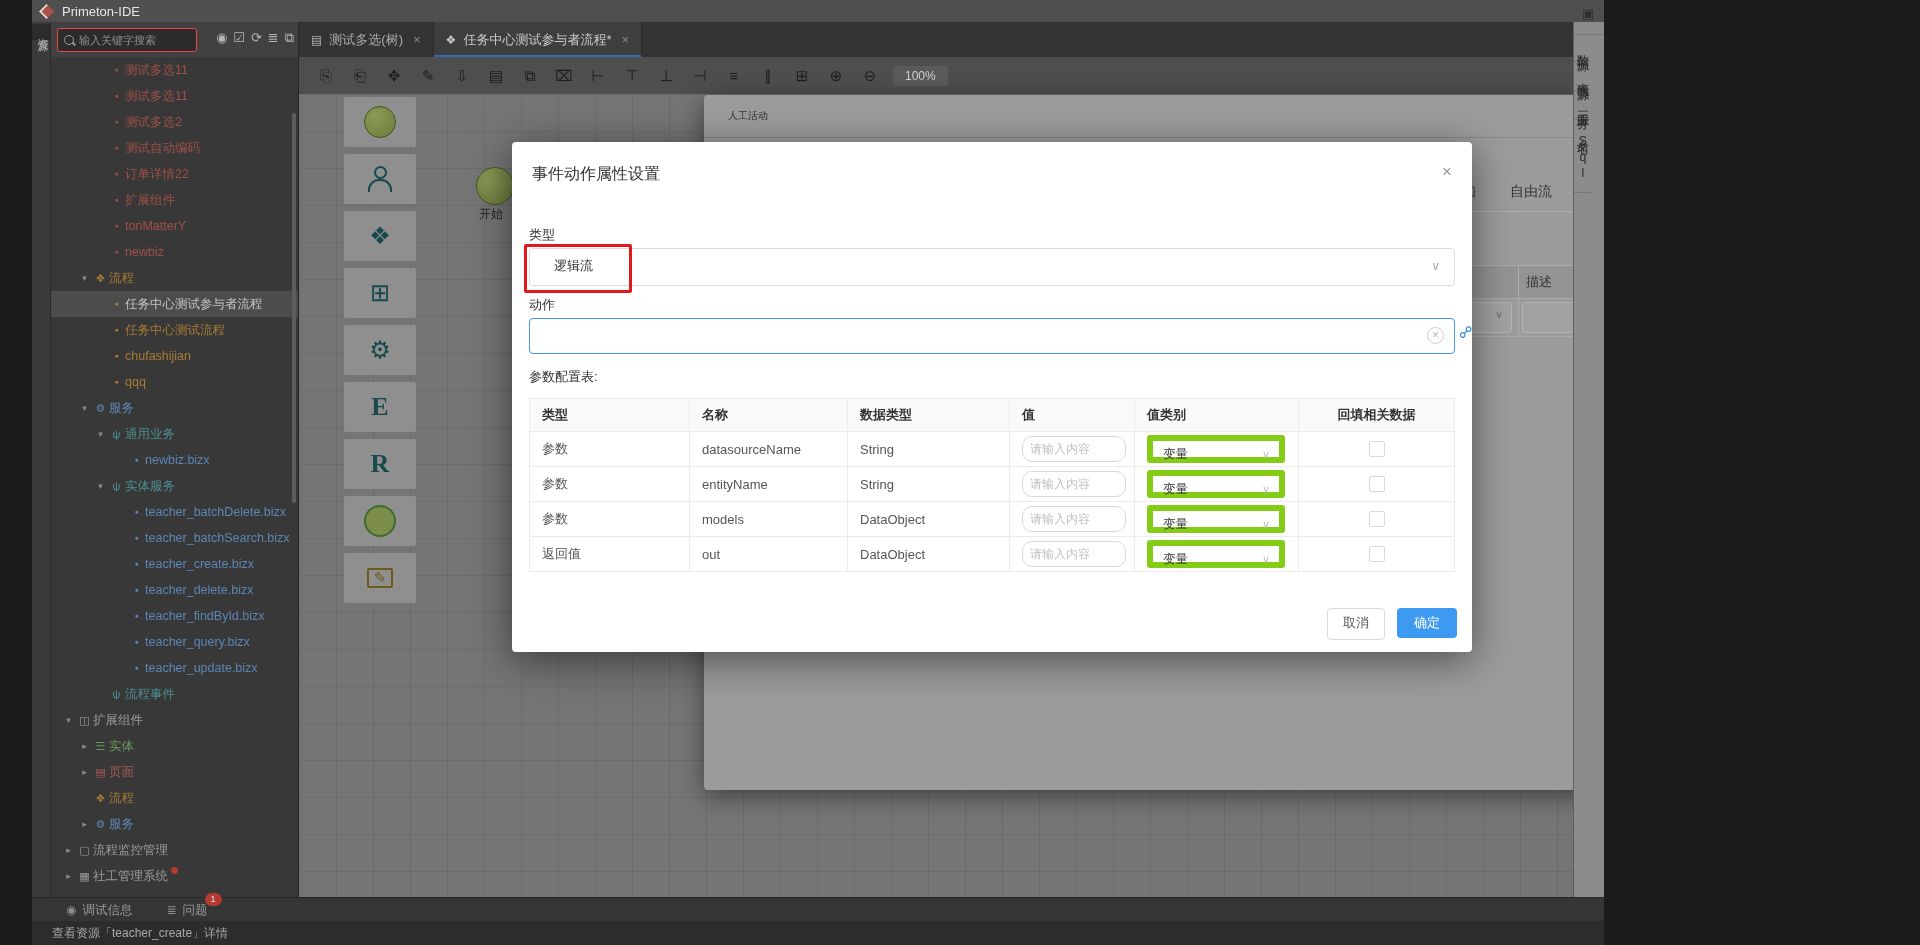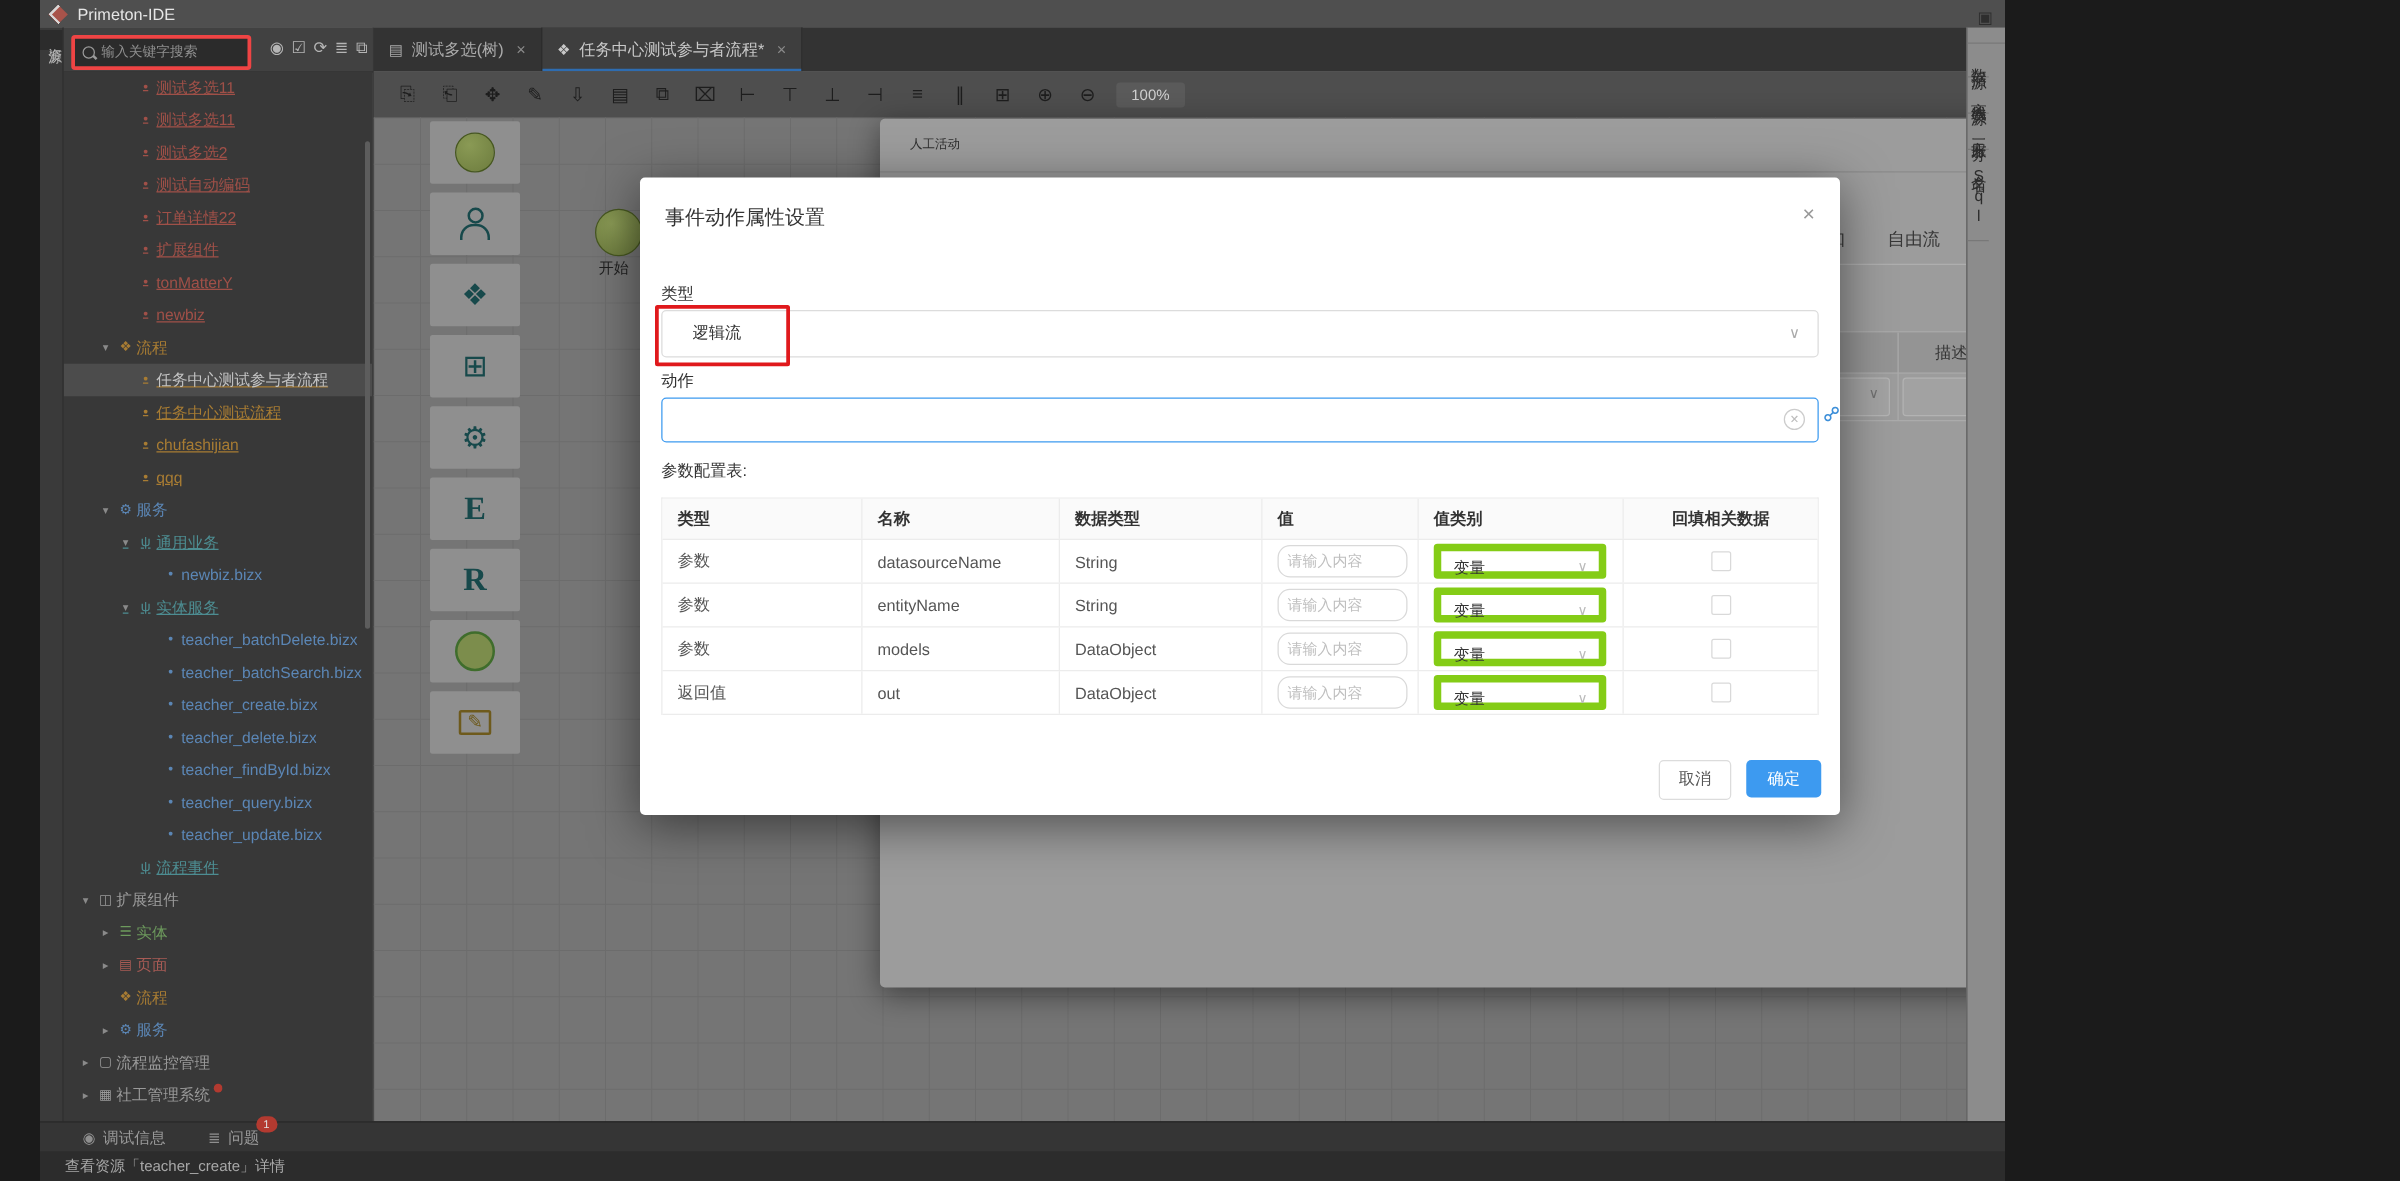--- a/index.html
+++ b/index.html
@@ -13,35 +13,35 @@
   #titlebar-right{position:absolute;right:8px;top:0;height:22px;display:flex;gap:10px;align-items:center;color:#cfcfcf;}
   #titlebar-right span{font-size:13px;cursor:pointer;}
 
   
   #left-rail{position:absolute;left:0;top:22px;width:18px;height:875px;background:#3a3a3a;border-right:1px solid #2a2a2a;}
   #rail-res{position:absolute;left:0;top:2px;width:18px;padding:6px 0;background:#2c2c2c;color:#b9b9b9;font-size:11px;text-align:center;}
   .v{writing-mode:vertical-rl;text-orientation:upright;letter-spacing:2px;}
 
   
   #explorer-top{position:absolute;left:19px;top:22px;width:247px;height:35px;background:#414141;border-bottom:1px solid #2e2e2e;}
-  #search-box{position:absolute;left:6px;top:6px;width:138px;height:22px;background:#2b2b2b;border:3px solid #ef4444;border-radius:3px;display:flex;align-items:center;}
+  #search-box{position:absolute;left:6px;top:6px;width:138px;height:22px;background:#2b2b2b;border:1px solid #ef4444;border-radius:3px;display:flex;align-items:center;}
   #search-glass{width:8px;height:8px;border:1.5px solid #9a9a9a;border-radius:50%;margin:0 3px 0 6px;position:relative;flex:none;}
   #search-glass::after{content:'';position:absolute;left:7px;top:7px;width:4px;height:1.5px;background:#9a9a9a;transform:rotate(45deg);}
   #search-input{flex:1;min-width:0;background:transparent;border:none;outline:none;color:#bdbdbd;font-size:11px;}
   #search-input::placeholder{color:#8f8f8f;}
   #explorer-actions{position:absolute;right:4px;top:8px;display:flex;gap:6px;color:#b5b5b5;font-size:13px;}
   #explorer-actions span{cursor:pointer;}
 
   #explorer{position:absolute;left:19px;top:57px;width:247px;height:840px;background:#383838;overflow:hidden;}
   .trow{height:26px;line-height:26px;display:flex;align-items:center;color:#9d9d9d;font-size:12.5px;white-space:nowrap;cursor:pointer;}
   .trow .arr{width:15px;flex:none;font-size:9px;color:#8a8a8a;text-align:center;}
   .trow .tic{width:17px;flex:none;text-align:center;font-size:11px;}
   .trow.dot .tic{font-size:7px;}
   .trow .tlabel{overflow:hidden;text-overflow:ellipsis;}
-  .lvl1{padding-left:10px;} .lvl2{padding-left:26px;} .lvl3{padding-left:42px;text-decoration:underline;} .lvl4{padding-left:62px;}
+  .lvl1{padding-left:10px;} .lvl2{padding-left:26px;} .lvl3{padding-left:42px;} .lvl4{padding-left:62px;}
   .sel{background:#4c4c4c;} .sel .tlabel{color:#c4c4c4;}
   .ic-red{color:#a05048;} .ic-orange{color:#a87c33;} .ic-blue{color:#5b86b5;}
   .ic-teal{color:#4d8d92;} .ic-green{color:#6d9a5d;} .ic-red2{color:#a85b55;} .ic-gray{color:#9a9a9a;}
   .reddot .tlabel::after{content:'';display:inline-block;width:7px;height:7px;border-radius:50%;background:#b23a30;margin-left:3px;vertical-align:6px;}
   #tree-scrollbar{position:absolute;left:260px;top:113px;width:4px;height:390px;background:#5d5d5d;border-radius:2px;}
   #panel-divider{position:absolute;left:266px;top:22px;width:1px;height:875px;background:#262626;}
 
   
   #tabbar{position:absolute;left:267px;top:22px;width:1623px;height:35px;background:#333;display:flex;}
   .etab{height:35px;display:flex;align-items:center;padding:0 12px;border-right:1px solid #2b2b2b;color:#ababab;font-size:13px;position:relative;cursor:pointer;}
@@ -77,21 +77,21 @@
   #dialog1{position:absolute;left:672px;top:95px;width:1048px;height:695px;background:#9c9c9c;border-radius:4px;box-shadow:0 6px 24px rgba(0,0,0,.45);}
   #d1-header{position:absolute;left:0;top:0;right:0;height:42px;border-bottom:1px solid #8a8a8a;}
   #d1-title{position:absolute;left:24px;top:0;line-height:42px;font-size:10px;color:#2e2e2e;}
   #d1-close{position:absolute;right:22px;top:11px;font-size:17px;color:#4f4f4f;cursor:pointer;}
   #d1-tabs{position:absolute;left:758px;top:88px;display:flex;gap:34px;font-size:14px;color:#373737;}
   #d1-tabs span{cursor:pointer;}
   #d1-tabline{position:absolute;left:24px;top:116px;width:1000px;height:1px;background:#aeaeae;}
   #d1-plus{position:absolute;left:984px;top:132px;width:42px;height:30px;background:#a3a3a3;border:1px solid #8e8e8e;border-radius:3px;color:#3e3e3e;font-size:16px;text-align:center;line-height:28px;cursor:pointer;}
   #d1-table{position:absolute;left:698px;top:170px;width:334px;height:70px;border-top:1px solid #ababab;}
   #d1-thead{position:absolute;left:0;top:0;width:334px;height:32px;background:#949494;border-bottom:1px solid #ababab;}
-  #d1-desc-h{position:absolute;left:146px;top:0;line-height:32px;color:#353535;font-size:13px;}
+  #d1-desc-h{position:absolute;left:124px;top:0;line-height:32px;color:#353535;font-size:13px;}
   .d1-vline{position:absolute;top:0;width:1px;height:70px;background:#ababab;}
   #d1-row{position:absolute;left:0;top:32px;width:334px;height:38px;border-bottom:1px solid #ababab;}
   #d1-sel{position:absolute;left:4px;top:4px;width:104px;height:29px;background:#a2a2a2;border:1px solid #b3b3b3;border-radius:3px;}
   #d1-sel::after{content:'∨';position:absolute;right:8px;top:5px;color:#6f6f6f;font-size:11px;}
   #d1-input{position:absolute;left:120px;top:4px;width:166px;height:29px;background:#a2a2a2;border:1px solid #b3b3b3;border-radius:3px;}
   #d1-trash{position:absolute;right:12px;top:9px;color:#3f6f9e;font-size:15px;cursor:pointer;}
   #d1-cancel{position:absolute;left:916px;top:647px;width:46px;height:27px;background:#9f9f9f;border:1px solid #858585;border-radius:3px;color:#333;font-size:13px;text-align:center;line-height:25px;cursor:pointer;}
   #d1-ok{position:absolute;left:973px;top:647px;width:61px;height:27px;background:#0f766e;border-radius:3px;color:#cdd9e6;font-size:13px;text-align:center;line-height:27px;cursor:pointer;}
 
   

